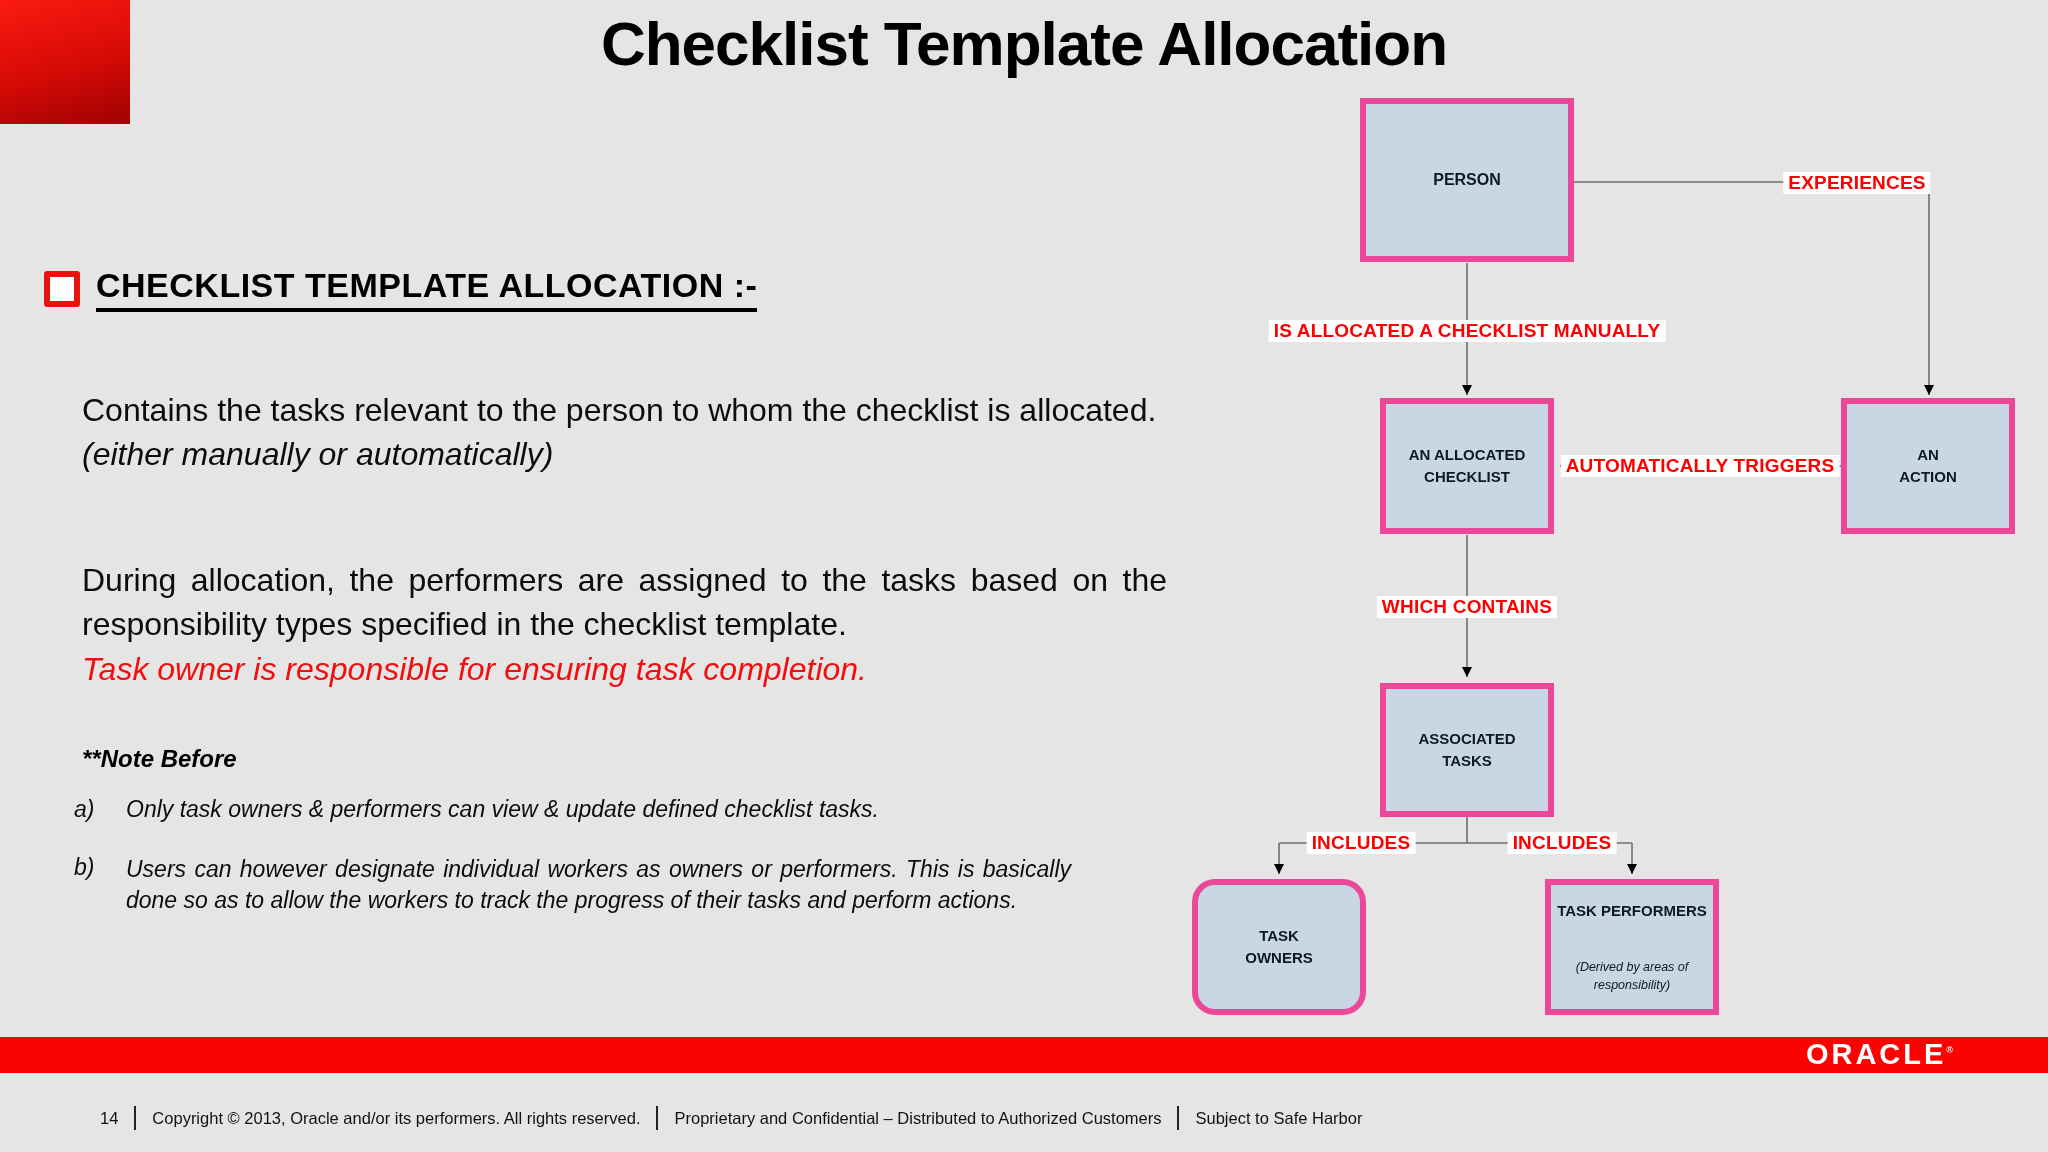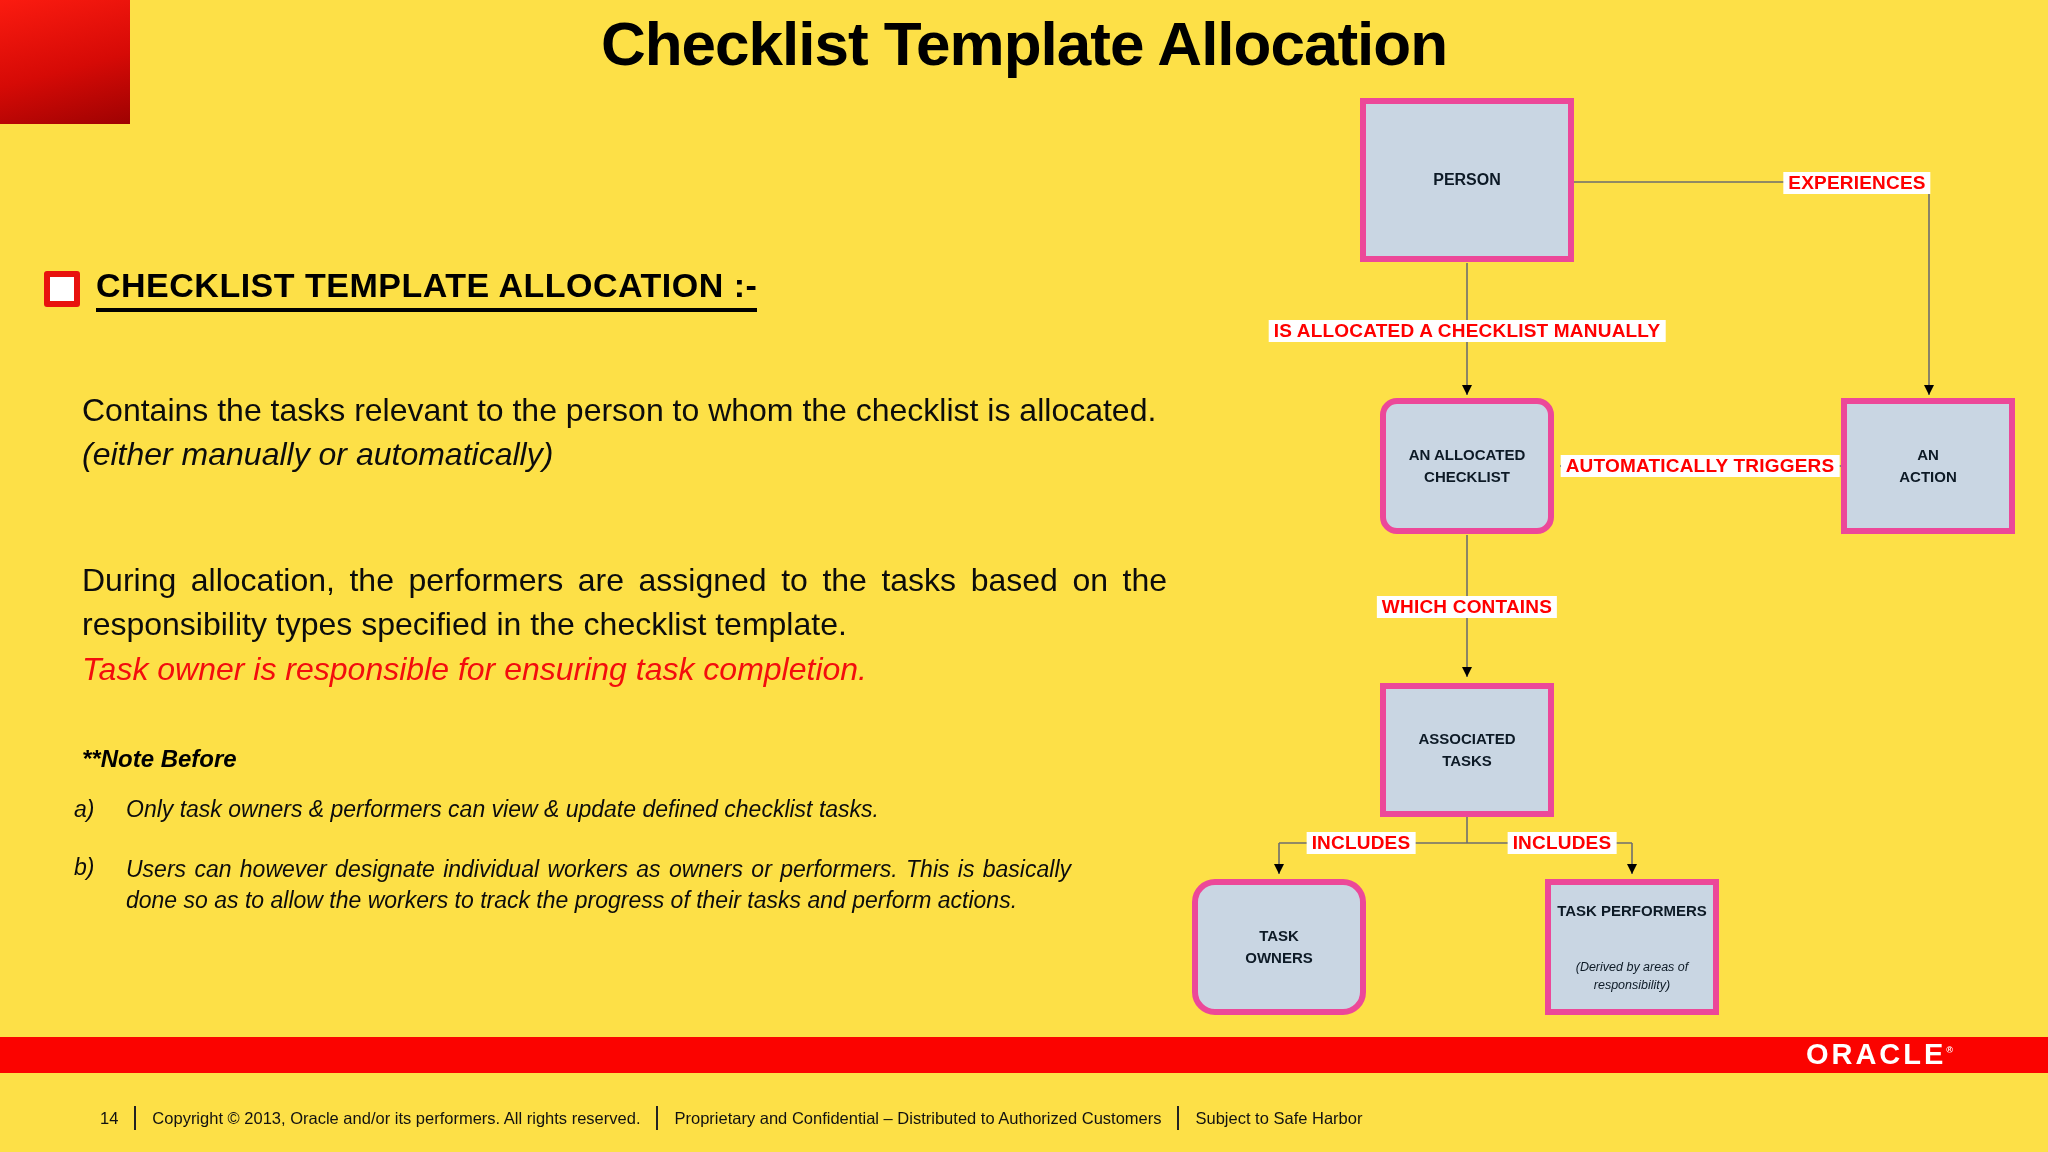--- a/index.html
+++ b/index.html
@@ -1,17 +1,17 @@
 <!DOCTYPE html>
 <html><head>
 <meta charset="utf-8">
 <style>
   html,body{margin:0;padding:0;background:#ffffff;}
   .slide{
-    position:relative;width:2048px;height:1152px;background:#fde047;
+    position:relative;width:2048px;height:1152px;background:#e5e5e5;
     font-family:"Liberation Sans", sans-serif;color:#111;overflow:hidden;
   }
   
   .corner-logo{position:absolute;left:0;top:0;width:130px;height:124px;
     background:linear-gradient(165deg,#fb1b10 0%,#d60a06 55%,#9e0202 100%);}
   
   .title{position:absolute;left:0;top:8px;width:100%;margin:0;text-align:center;
     font-size:62px;font-weight:bold;letter-spacing:-1px;color:#000;}
   
   .heading-row{position:absolute;left:44px;top:266px;display:flex;align-items:center;}
@@ -34,21 +34,21 @@
   .note-a .ntext{width:900px;}
   .note-b{top:854px;}
   .note-b .ntext{width:945px;text-align:justify;line-height:31px;}
   
   .connectors{position:absolute;left:0;top:0;width:2048px;height:1152px;pointer-events:none;}
   .dbox{position:absolute;background:#c9d6e3;border:6px solid #ec4899;box-sizing:border-box;
     display:flex;flex-direction:column;align-items:center;justify-content:center;
     text-align:center;font-weight:bold;font-size:15px;line-height:1.45;color:#0d1a26;
     white-space:pre-line;}
   .box-person{left:1360px;top:98px;width:214px;height:164px;font-size:16px;}
-  .box-alloc{left:1380px;top:398px;width:174px;height:136px;border-radius:17px;}
+  .box-alloc{left:1380px;top:398px;width:174px;height:136px;}
   .box-action{left:1841px;top:398px;width:174px;height:136px;}
   .box-tasks{left:1380px;top:683px;width:174px;height:134px;}
   .box-owners{left:1192px;top:879px;width:174px;height:136px;border-radius:23px;}
   .box-performers{left:1545px;top:879px;width:174px;height:136px;gap:36px;}
   .box-sub{font-weight:normal;font-style:italic;font-size:12.5px;line-height:1.4;
     white-space:pre-line;margin-top:2px;}
   .elabel{position:absolute;transform:translate(-50%,-50%);color:#ff0000;font-weight:bold;
     font-size:19px;letter-spacing:.2px;background:#ffffff;padding:0 5px;white-space:nowrap;}
   .lab-exp{left:1857px;top:183px;}
   .lab-alloc{left:1467px;top:331px;}

